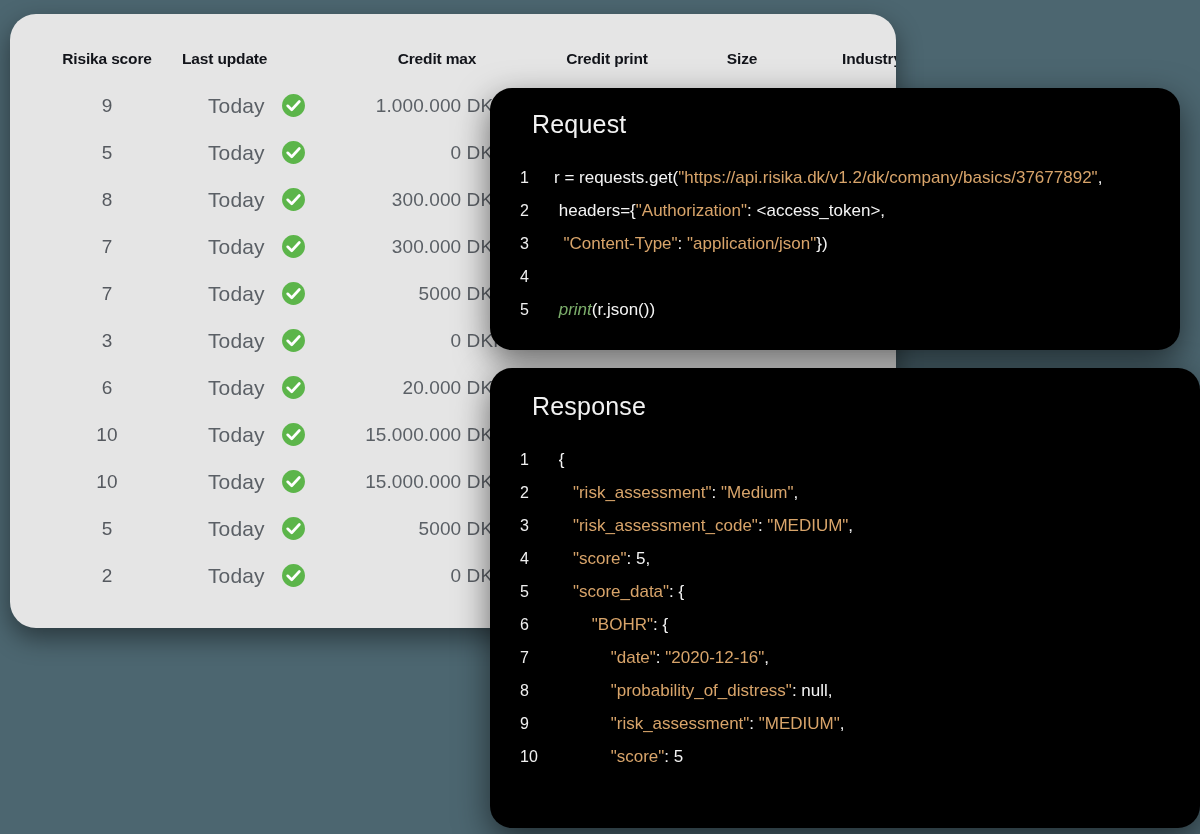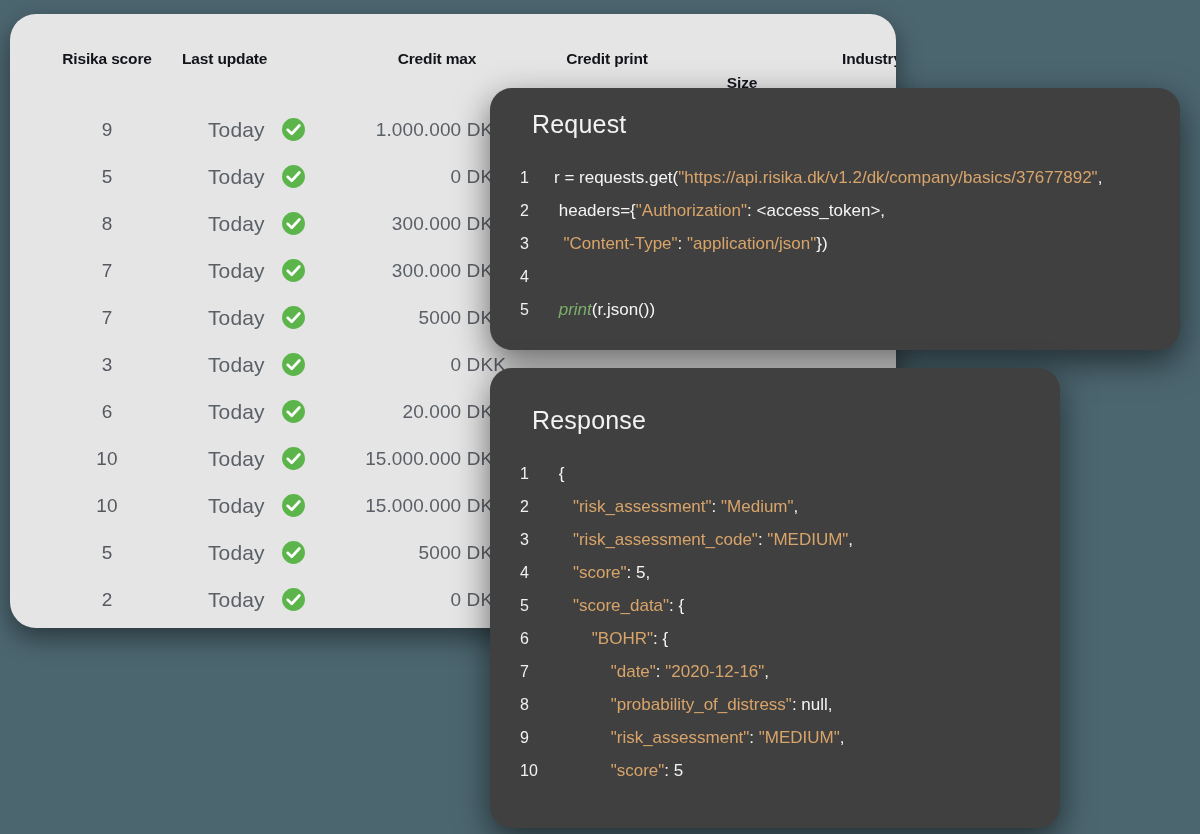--- a/index.html
+++ b/index.html
@@ -41,21 +41,21 @@
     font-size: 15.5px;
     font-weight: bold;
     color: #12141a;
     padding: 36px 0 14px 0;
     letter-spacing: -0.15px;
   }
   .th.c-score    { text-align: center; }
   .th.c-update   { text-align: left; }
   .th.c-credit   { text-align: center; }
   .th.c-days     { text-align: center; }
-  .th.c-size     { text-align: center; margin-top: 24px; }
+  .th.c-size     { text-align: center; }
   .th.c-industry { text-align: center; }
   .cell {
     height: 47px;
     display: flex;
     align-items: center;
     font-size: 19px;
     color: #555a60;
     font-weight: 300;
     letter-spacing: 0.1px;
   }
@@ -83,39 +83,39 @@
   .check-icon {
     width: 25px;
     height: 25px;
     flex: 0 0 auto;
     display: block;
   }
 
   
   .code-panel {
     position: absolute;
-    background: #404040;
+    background: #000000;
     border-radius: 22px;
     box-shadow: 0 12px 34px rgba(0,0,0,0.55);
     overflow: hidden;
     box-sizing: border-box;
   }
   #request-panel {
     left: 490px;
     top: 88px;
     width: 690px;
     height: 262px;
     padding: 22px 30px 0 30px;
   }
   #response-panel {
     left: 490px;
     top: 368px;
-    width: 570px;
+    width: 710px;
     height: 460px;
-    padding: 38px 30px 0 30px;
+    padding: 24px 30px 0 30px;
   }
 
   .panel-title {
     color: #f2f2f2;
     font-size: 25px;
     font-weight: 400;
     letter-spacing: 0.2px;
     margin: 0 0 22px 12px;
   }
 

